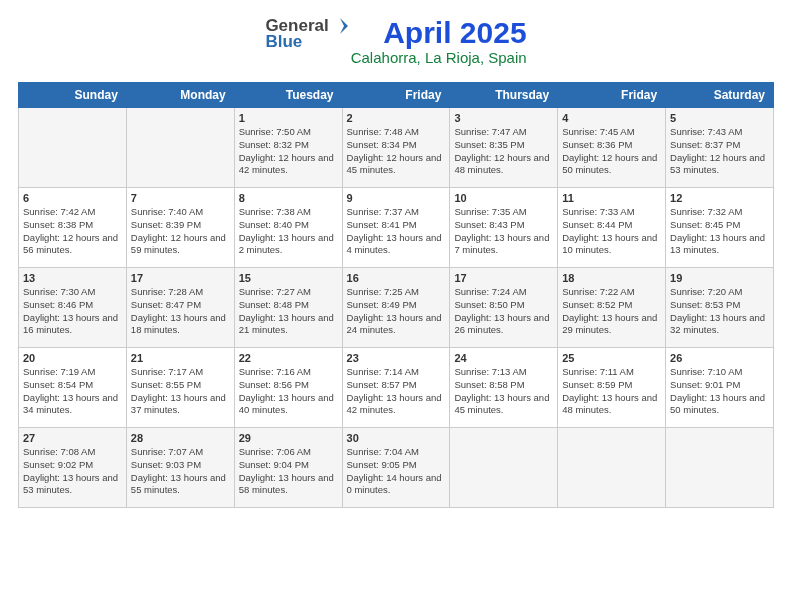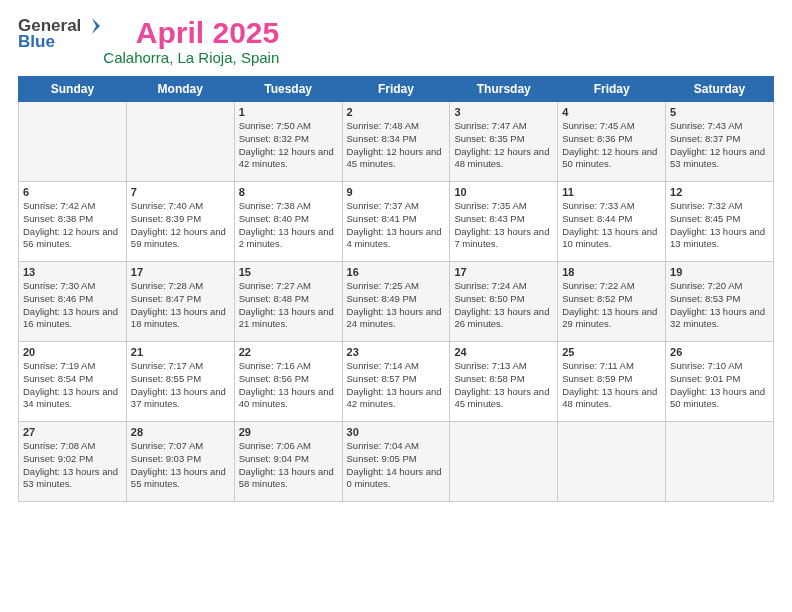--- a/index.html
+++ b/index.html
@@ -11,56 +11,56 @@
       overflow: hidden;
     }
     .page {
       width: 792px;
       height: 612px;
       padding: 16px 18px 12px 18px;
       background: #fff;
     }
     .header {
       display: flex;
-      justify-content: flex-start;
+      justify-content: center;
       align-items: flex-start;
-      margin-bottom: 10px;
+      margin-bottom: 16px;
     }
     .logo {
       display: flex;
       align-items: center;
     }
     .title-block {
       text-align: right;
     }
     .title-block h1 {
       font-size: 30px;
       font-weight: bold;
-      color: #ec4899;
+      color: #1d4ed8;
       line-height: 1.1;
     }
     .title-block h2 {
       font-size: 15px;
       font-weight: normal;
       color: #15803d;
     }
     table {
       width: 100%;
       border-collapse: collapse;
       table-layout: fixed;
     }
     thead tr {
       background-color: #2b6cb0;
     }
     thead th {
       color: #fff;
       font-size: 12px;
       font-weight: bold;
-      padding: 5px 0;
-      text-align: center;
+      padding: 5px 8px;
+      text-align: right;
       border: 1px solid #2b6cb0;
     }
     tbody tr {
       vertical-align: top;
     }
     tbody td {
       border: 1px solid #ccc;
       padding: 4px 4px;
       font-size: 10px;
       color: #333;

